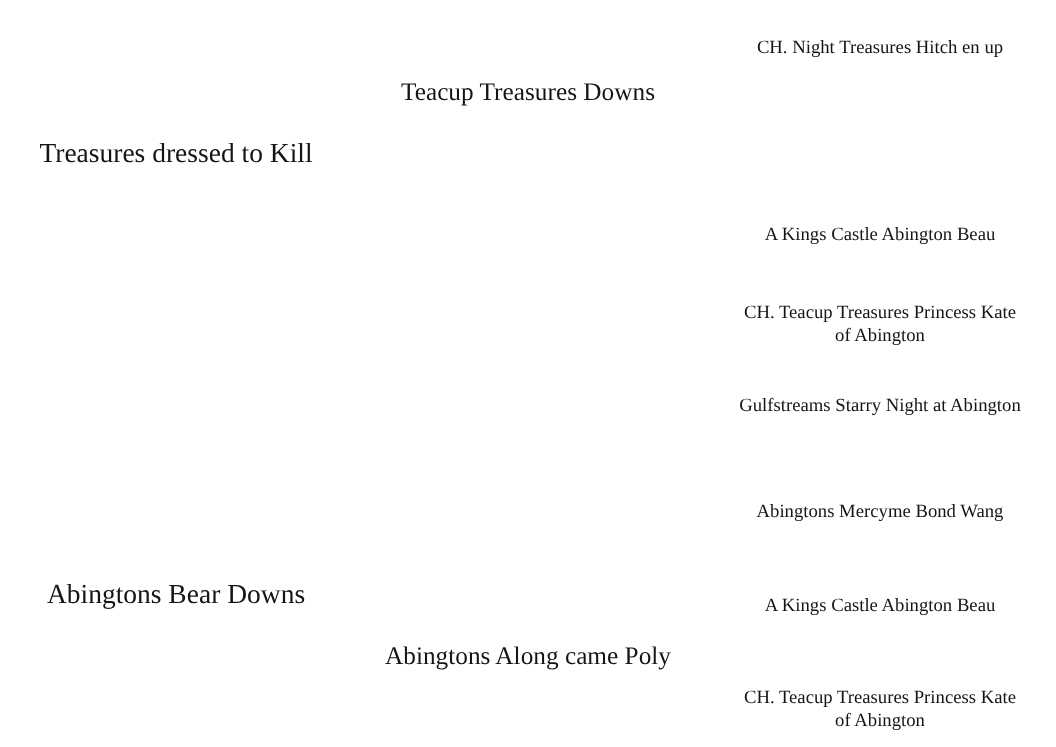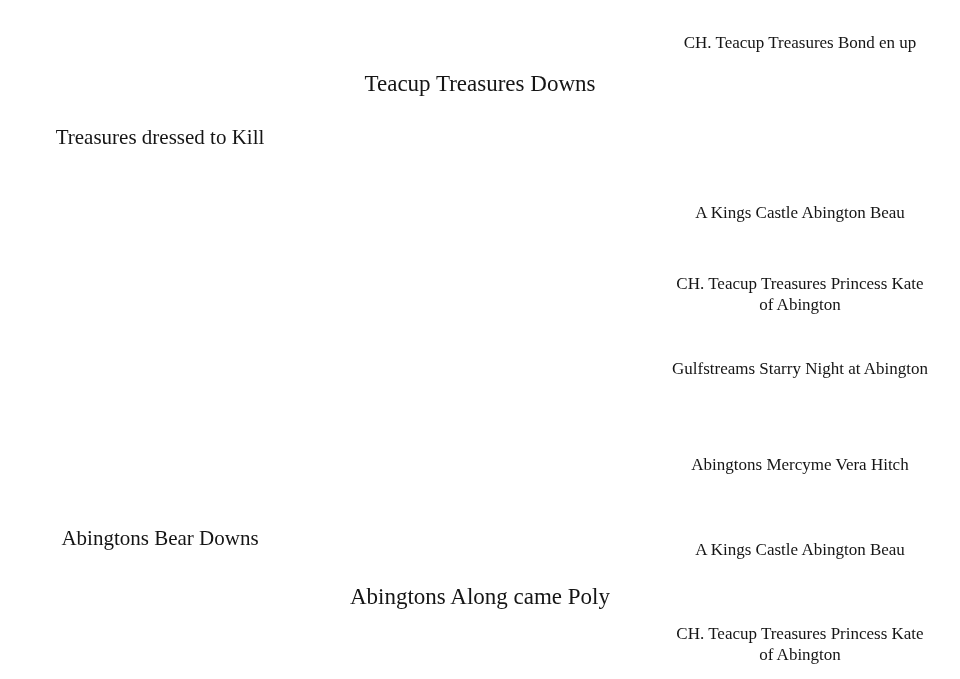--- a/index.html
+++ b/index.html
@@ -18,21 +18,21 @@
   }
   .node {
     position: absolute;
     text-align: center;
     line-height: 1.25;
     color: #151515;
     white-space: pre-line;
   }
   
   .col1 {
-    font-size: 21px;
+    font-size: 25px;
   }
   
   .col2 {
     font-size: 23px;
   }
   
   .col3 {
     font-size: 17px;
   }
   
@@ -83,30 +83,30 @@
 
 
   <div class="node col1" style="left:10px; top:525px; width:300px;">Abingtons Bear Downs</div>
 
   <div class="node col2" style="left:310px; top:70px; width:340px;">Teacup Treasures Downs</div>
 
 
 
   <div class="node col2" style="left:310px; top:583px; width:340px;">Abingtons Along came Poly</div>
 
-  <div class="node col3" style="left:650px; top:32px; width:300px;">CH. Teacup Treasures Bond en up</div>
+  <div class="node col3" style="left:650px; top:32px; width:300px;">CH. Night Treasures Hitch en up</div>
 
 
   <div class="node col3" style="left:650px; top:202px; width:300px;">A Kings Castle Abington Beau</div>
 
   <div class="node col3" style="left:650px; top:273px; width:300px;">CH. Teacup Treasures Princess Kate
 of Abington</div>
 
   <div class="node col3" style="left:650px; top:358px; width:300px;">Gulfstreams Starry Night at Abington</div>
 
-  <div class="node col3" style="left:650px; top:454px; width:300px;">Abingtons Mercyme Vera Hitch</div>
+  <div class="node col3" style="left:650px; top:454px; width:300px;">Abingtons Mercyme Bond Wang</div>
 
   <div class="node col3" style="left:650px; top:539px; width:300px;">A Kings Castle Abington Beau</div>
 
   <div class="node col3" style="left:650px; top:623px; width:300px;">CH. Teacup Treasures Princess Kate
 of Abington</div>
 
 </div>
 
 </body></html>

